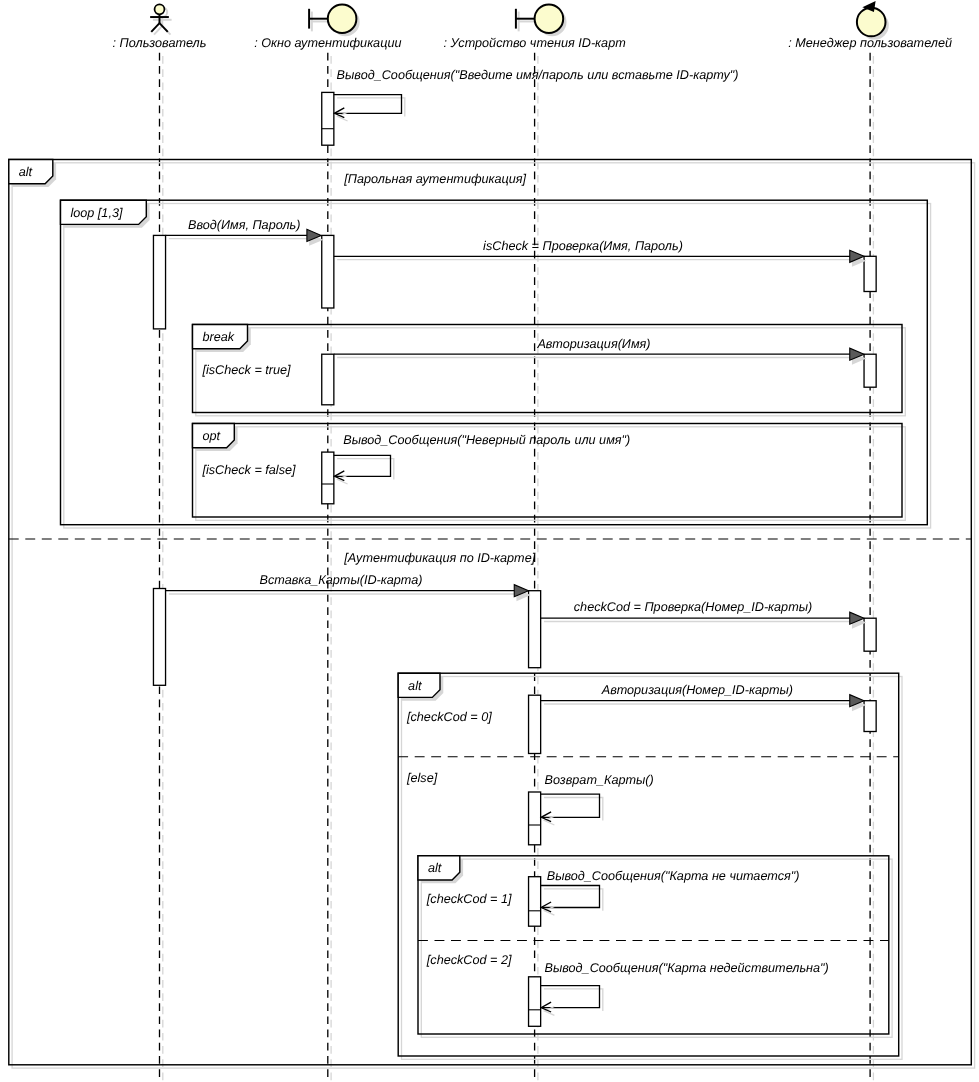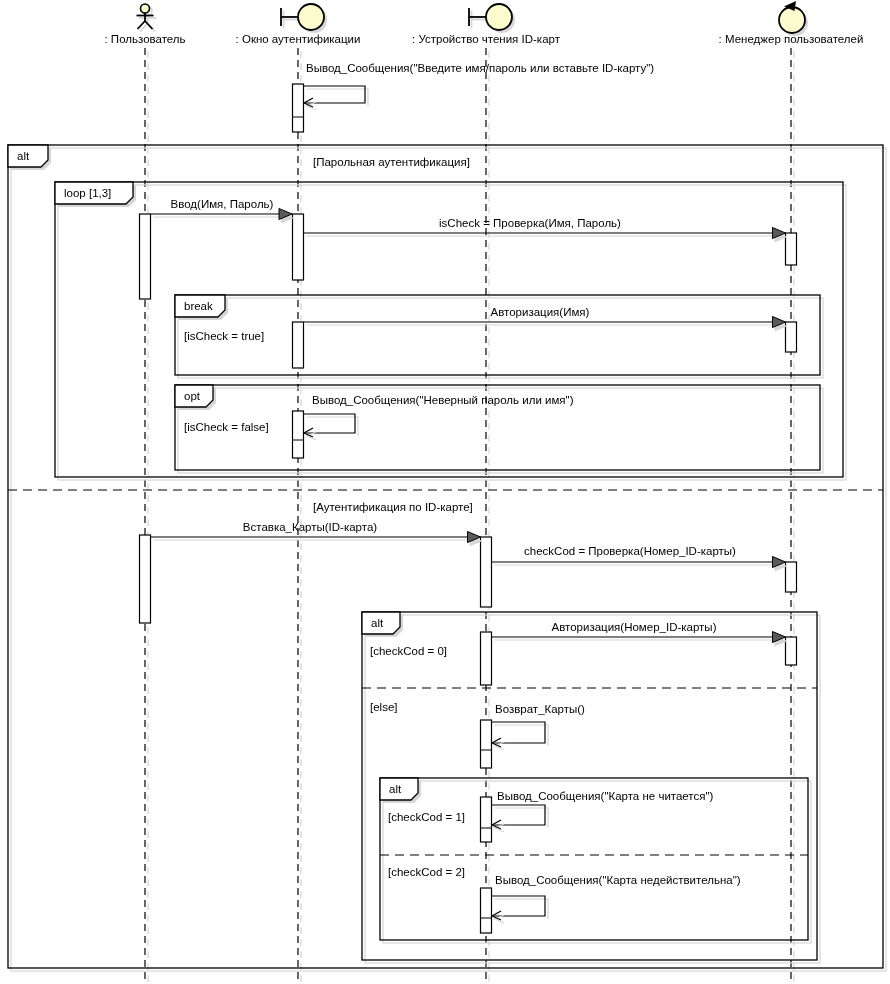--- a/index.html
+++ b/index.html
@@ -1,17 +1,17 @@
 <!DOCTYPE html>
 <html style="--head-fill: #FCFCCE; --shadow: #D6D6D6; --arrow-fill: #5A5A5A;"><head>
 <meta charset="utf-8">
 <style>
   html,body{margin:0;padding:0;background:#fff;}
   #stage{position:relative;width:890px;height:984px;background:#fff;overflow:hidden;
-         font-family:"Liberation Sans",sans-serif;}
+         font-family:"Liberation Sans",sans-serif;font-style:italic;}
   svg text{font-family:"Liberation Sans",sans-serif;font-size:11.5px;fill:#000;}
   text.tab-label{font-size:11.5px;}
   .lifeline{stroke:#000;stroke-width:1.2;stroke-dasharray:7 5;fill:none;}
   .lifeline-echo{stroke:var(--shadow,#d6d6d6);stroke-width:1.2;stroke-dasharray:7 5;fill:none;}
   .icon-stroke{stroke:#000;stroke-width:1.8;fill:none;}
   .icon-echo{stroke:var(--shadow,#d6d6d6);stroke-width:1.8;fill:none;}
   .head-circle{fill:var(--head-fill,#FCFCCE);stroke:#000;stroke-width:1.8;}
   .circle-echo{fill:var(--shadow,#d6d6d6);stroke:none;}
   .frag{fill:none;stroke:#000;stroke-width:1.3;}
   .frag-echo{fill:none;stroke:var(--shadow,#d6d6d6);stroke-width:1.2;}

